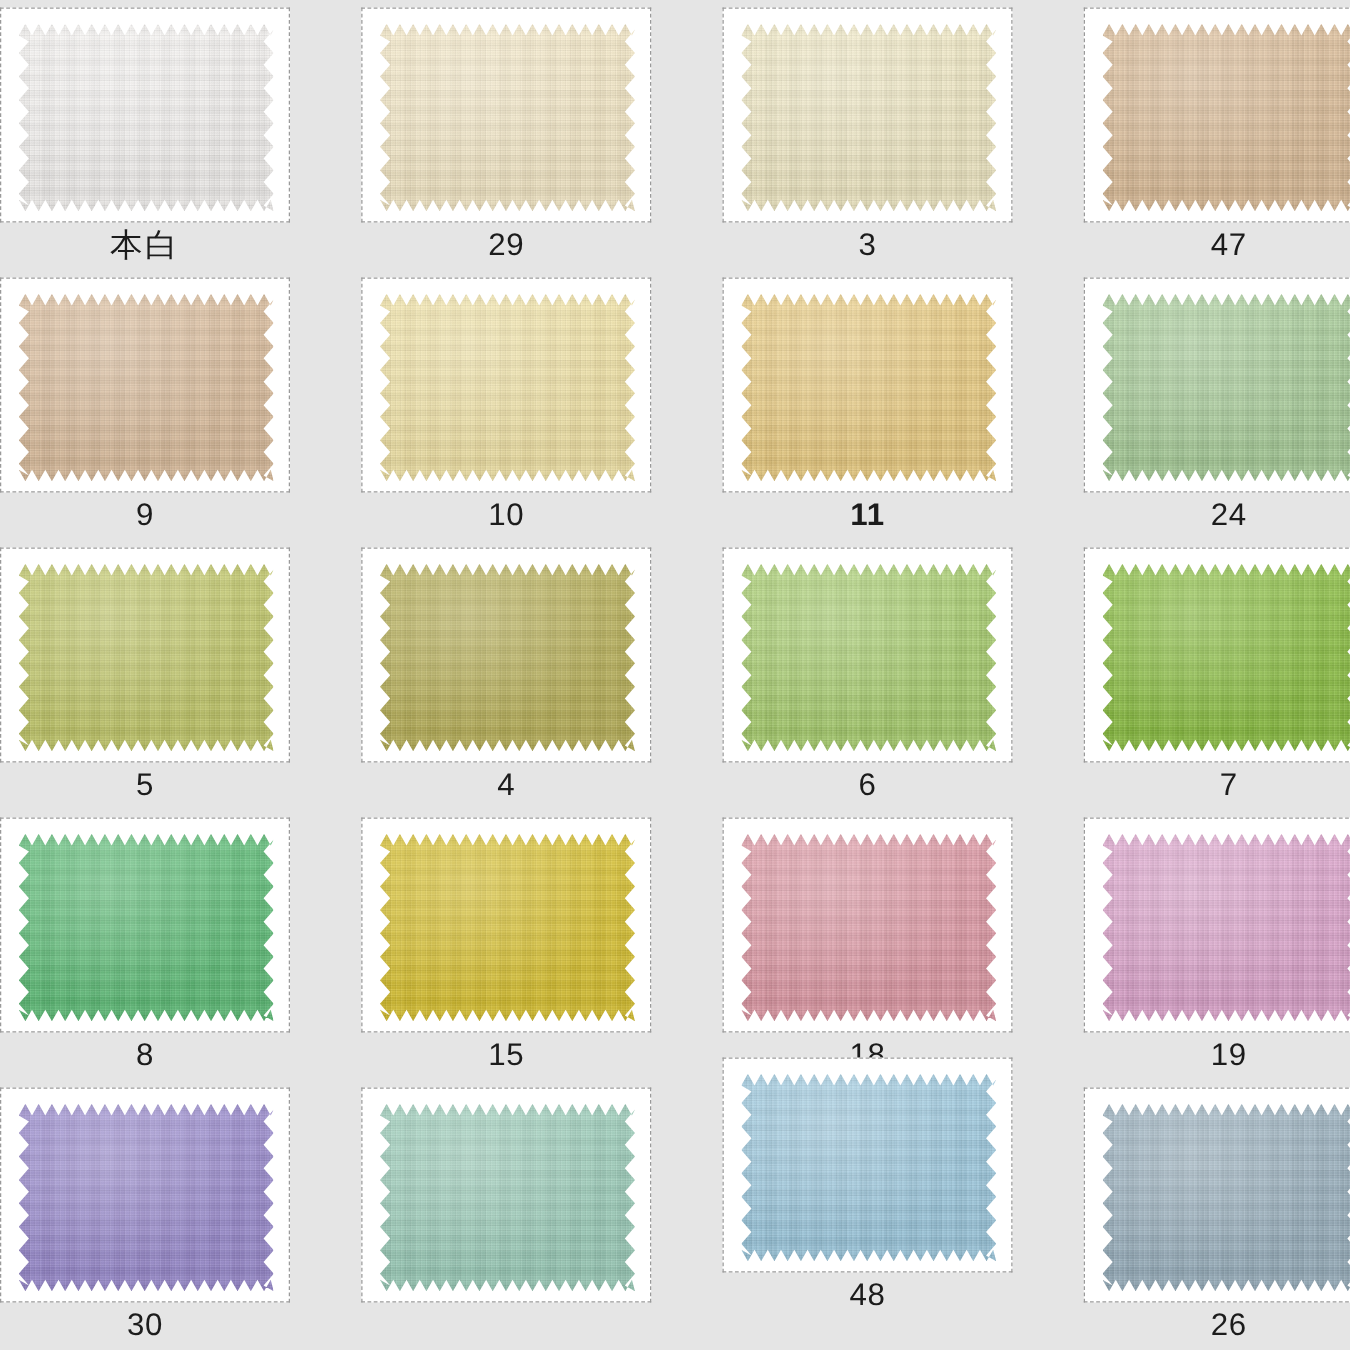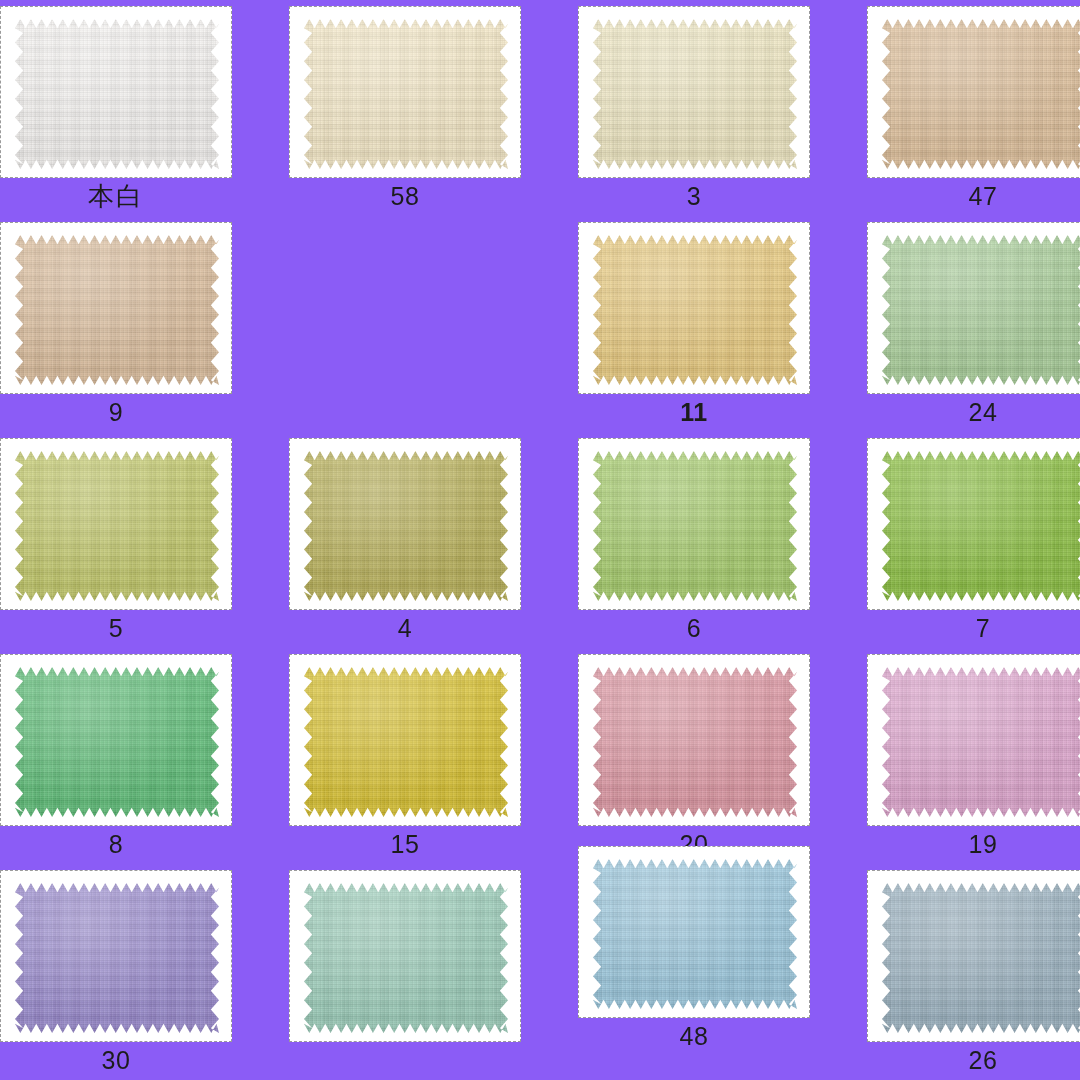--- a/index.html
+++ b/index.html
@@ -9,21 +9,21 @@
     height: 1080px;
     background: #ffffff;
     font-family: "Liberation Sans", sans-serif;
     overflow: hidden;
   }
 
   #swatch-grid {
     position: relative;
     width: 1080px;
     height: 1080px;
-    background: #8b5cf6;
+    background: #e5e5e5;
   }
 
   .swatch-cell {
     position: absolute;
     width: 268px;
     height: 216px;
   }
 
   .swatch-frame {
     position: absolute;
@@ -144,21 +144,21 @@
         </div>
       </div>
       <div class="swatch-label cjk">本白</div>
     </div>
     <div class="swatch-cell" style="left: 281px; top: 0px;">
       <div class="swatch-frame">
         <div class="swatch-stage">
           <div class="fabric" style="background-color: rgb(245, 232, 198);"></div>
         </div>
       </div>
-      <div class="swatch-label">58</div>
+      <div class="swatch-label">29</div>
     </div>
     <div class="swatch-cell" style="left: 570px; top: 0px;">
       <div class="swatch-frame">
         <div class="swatch-stage">
           <div class="fabric" style="background-color: rgb(239, 231, 194);"></div>
         </div>
       </div>
       <div class="swatch-label">3</div>
     </div>
     <div class="swatch-cell" style="left: 859px; top: 0px;">
@@ -170,20 +170,28 @@
       <div class="swatch-label">47</div>
     </div>
     <div class="swatch-cell" style="left: -8px; top: 216px;">
       <div class="swatch-frame">
         <div class="swatch-stage">
           <div class="fabric" style="background-color: rgb(220, 190, 157);"></div>
         </div>
       </div>
       <div class="swatch-label">9</div>
     </div>
+    <div class="swatch-cell" style="left: 281px; top: 216px;">
+      <div class="swatch-frame">
+        <div class="swatch-stage">
+          <div class="fabric" style="background-color: rgb(242, 227, 166);"></div>
+        </div>
+      </div>
+      <div class="swatch-label">10</div>
+    </div>
     <div class="swatch-cell" style="left: 570px; top: 216px; font-weight: bold;">
       <div class="swatch-frame">
         <div class="swatch-stage">
           <div class="fabric" style="background-color: rgb(233, 203, 128);"></div>
         </div>
       </div>
       <div class="swatch-label">11</div>
     </div>
     <div class="swatch-cell" style="left: 859px; top: 216px;">
       <div class="swatch-frame">
@@ -240,21 +248,21 @@
         </div>
       </div>
       <div class="swatch-label">15</div>
     </div>
     <div class="swatch-cell" style="left: 570px; top: 648px;">
       <div class="swatch-frame">
         <div class="swatch-stage">
           <div class="fabric" style="background-color: rgb(222, 152, 164);"></div>
         </div>
       </div>
-      <div class="swatch-label">20</div>
+      <div class="swatch-label">18</div>
     </div>
     <div class="swatch-cell" style="left: 859px; top: 648px;">
       <div class="swatch-frame">
         <div class="swatch-stage">
           <div class="fabric" style="background-color: rgb(223, 166, 206);"></div>
         </div>
       </div>
       <div class="swatch-label">19</div>
     </div>
     <div class="swatch-cell" style="left: -8px; top: 864px;">

